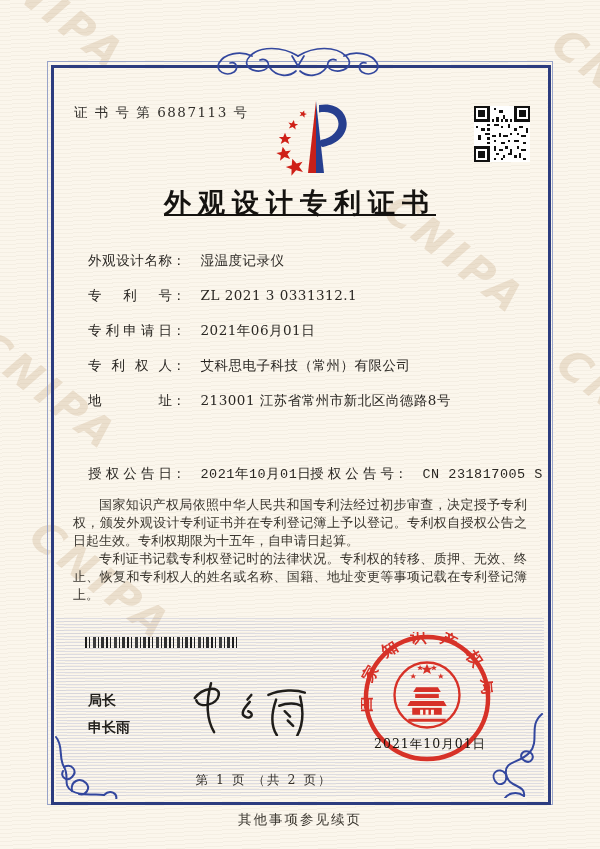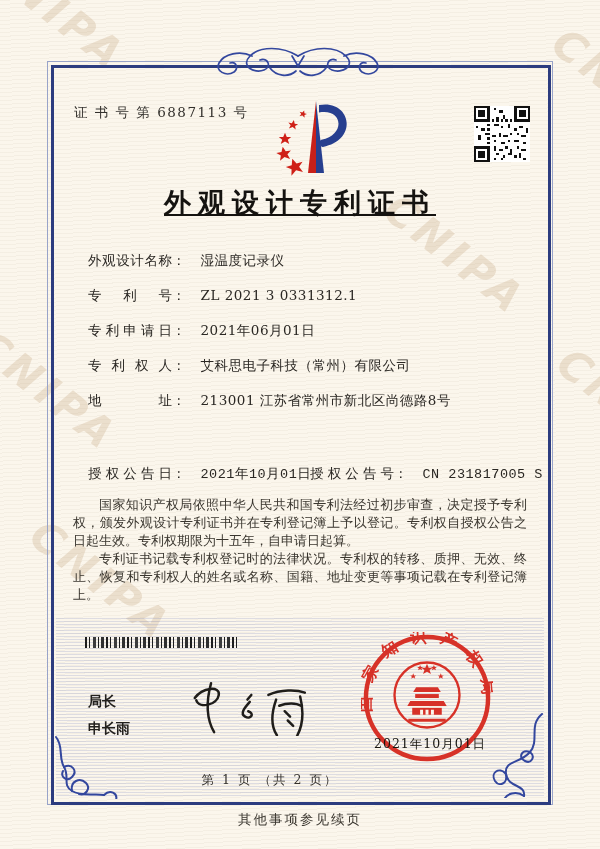--- a/index.html
+++ b/index.html
@@ -47,27 +47,27 @@
   .body-text p{margin:0;text-indent:2em;}
   .barcode{
     left:85px;top:637px;width:155px;height:11px;z-index:4;
     background:repeating-linear-gradient(90deg,
       #1d1d1d 0 2px, rgba(0,0,0,0) 2px 4px,
       #1d1d1d 4px 5px, rgba(0,0,0,0) 5px 8px,
       #3d3d3d 8px 11px, rgba(0,0,0,0) 11px 13px,
       #1d1d1d 13px 14px, rgba(0,0,0,0) 14px 16px,
       #303030 16px 19px, rgba(0,0,0,0) 19px 21px);
   }
-  .sig-block{left:88px;top:688px;z-index:4;font-family:Liberation Sans, sans-serif;
+  .sig-block{left:88px;top:688px;z-index:4;font-family:Liberation Mono, monospace;
     font-size:14px;font-weight:bold;color:#23211e;line-height:27px;}
   .sig-script{left:168px;top:674px;width:162px;height:62px;z-index:4;}
   .seal{left:361px;top:632px;width:132px;height:132px;z-index:5;opacity:0.95;}
   .seal-date{left:374px;top:736px;width:110px;z-index:6;text-align:center;font-size:12.5px;
     letter-spacing:1px;color:#17150f;white-space:nowrap;}
-  .page-info{left:0;top:772px;width:528px;text-align:center;z-index:4;font-size:12.5px;letter-spacing:2px;color:#33302c;padding-left:6px;}
+  .page-info{left:0;top:772px;width:528px;text-align:center;z-index:4;font-size:12.5px;letter-spacing:2px;color:#33302c;}
   .cont-note{left:0;top:811px;width:600px;text-align:center;z-index:4;font-size:13.5px;letter-spacing:2px;color:#3a362f;}
   .ornament-top{left:210px;top:44px;width:176px;height:40px;z-index:3;}
   .corner-bl{left:52px;top:735px;width:72px;height:64px;z-index:3;}
   .corner-br{left:484px;top:710px;width:64px;height:88px;z-index:3;}
 </style>
 </head>
 <body>
 
 <div class="page">
 

